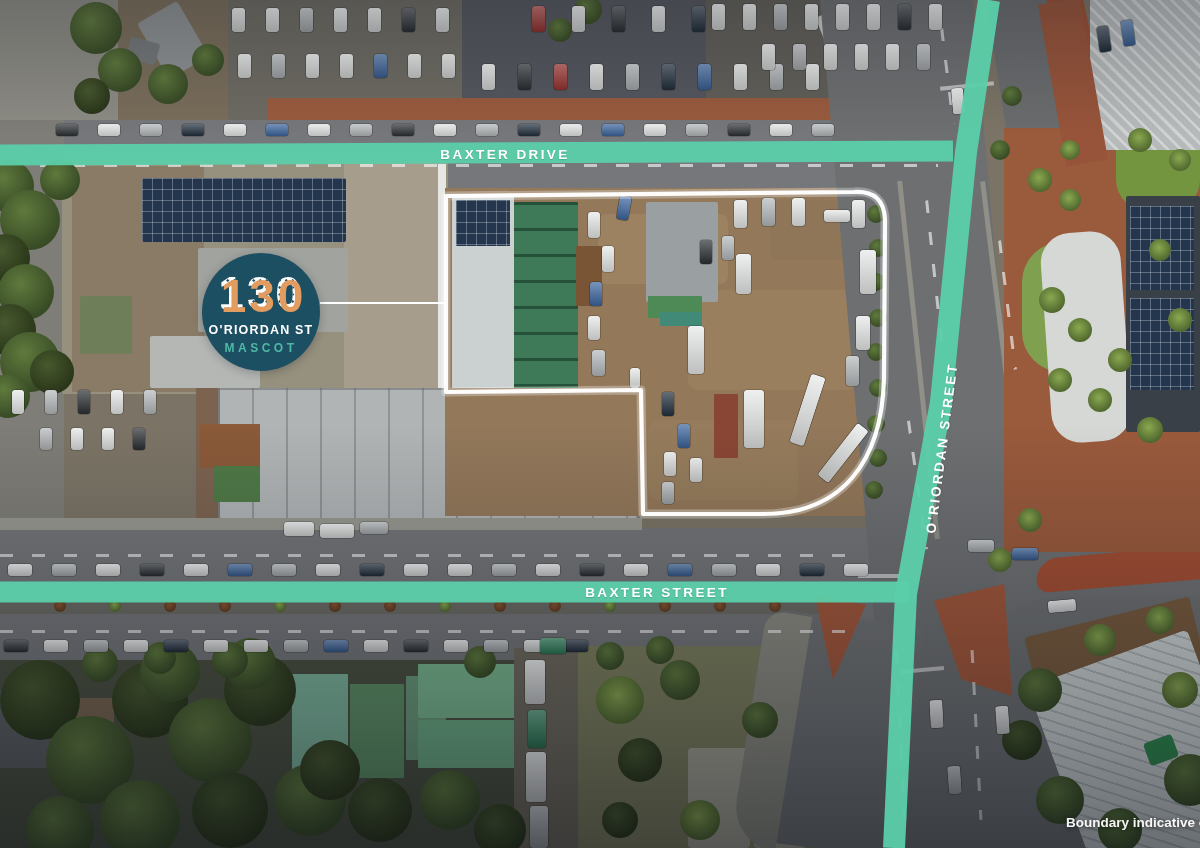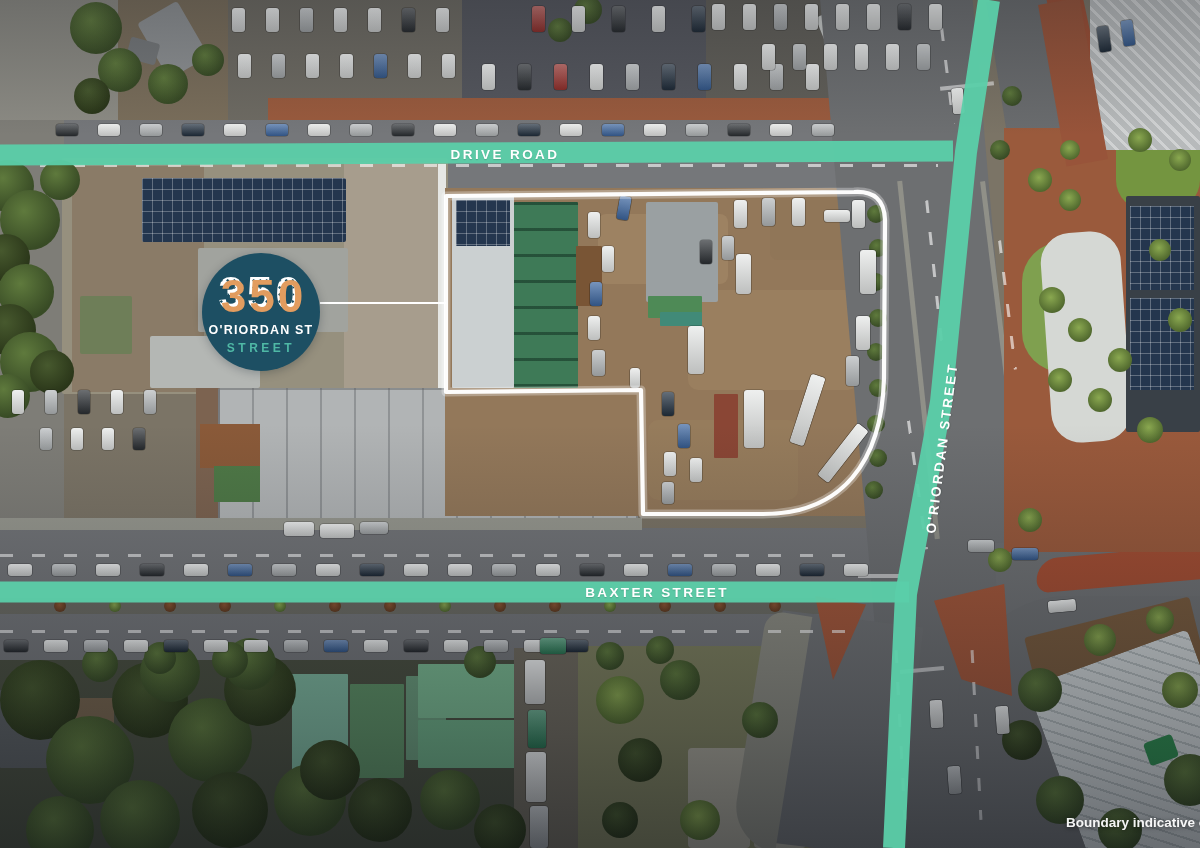--- a/index.html
+++ b/index.html
@@ -390,25 +390,25 @@
   <svg id="overlay-svg" width="1200" height="848" viewBox="0 0 1200 848">
     <path d="M0,155 L953,151" fill="none" style="stroke:var(--bar,#5bcfa9)" stroke-width="21" opacity="0.95"></path>
     <path d="M989,0 L966,152 L941,402 L906,594 L894,848" fill="none" style="stroke:var(--bar,#5bcfa9)" stroke-width="22" stroke-linejoin="round" opacity="0.95"></path>
     <path d="M0,592 L909,592" fill="none" style="stroke:var(--bar,#5bcfa9)" stroke-width="21" opacity="0.95"></path>
     <path d="M446,196 L854,192 Q884,190 885,220 L884,378 C882,462 842,514 763,514 L643,514 L641,390 L446,392 Z" fill="none" stroke="rgba(255,255,255,0.30)" stroke-width="9" stroke-linejoin="round"></path>
     <path d="M446,196 L854,192 Q884,190 885,220 L884,378 C882,462 842,514 763,514 L643,514 L641,390 L446,392 Z" fill="none" style="stroke:var(--boundary,#ffffff)" stroke-width="4.2" stroke-linejoin="round" opacity="0.97"></path>
     <path d="M320,303 L446,303" style="stroke:var(--boundary,#ffffff)" stroke-width="2.2"></path>
   </svg>
 
   <div class="texts">
-    <div class="street-label" style="left:505px;top:154px;">DRIVE ROAD</div>
+    <div class="street-label" style="left:505px;top:154px;">BAXTER DRIVE</div>
     <div class="street-label" style="left:657px;top:592px;">BAXTER STREET</div>
     <div class="street-label vertical" style="left:942px;top:448px;">O'RIORDAN STREET</div>
 
     <div class="badge">
-      <div class="badge-number">350</div>
+      <div class="badge-number">130</div>
       <div class="badge-street">O'RIORDAN ST</div>
-      <div class="badge-suburb">STREET</div>
+      <div class="badge-suburb">MASCOT</div>
     </div>
 
     <div class="disclaimer">Boundary indicative only</div>
   </div>
 </div>
 
 </body></html>

